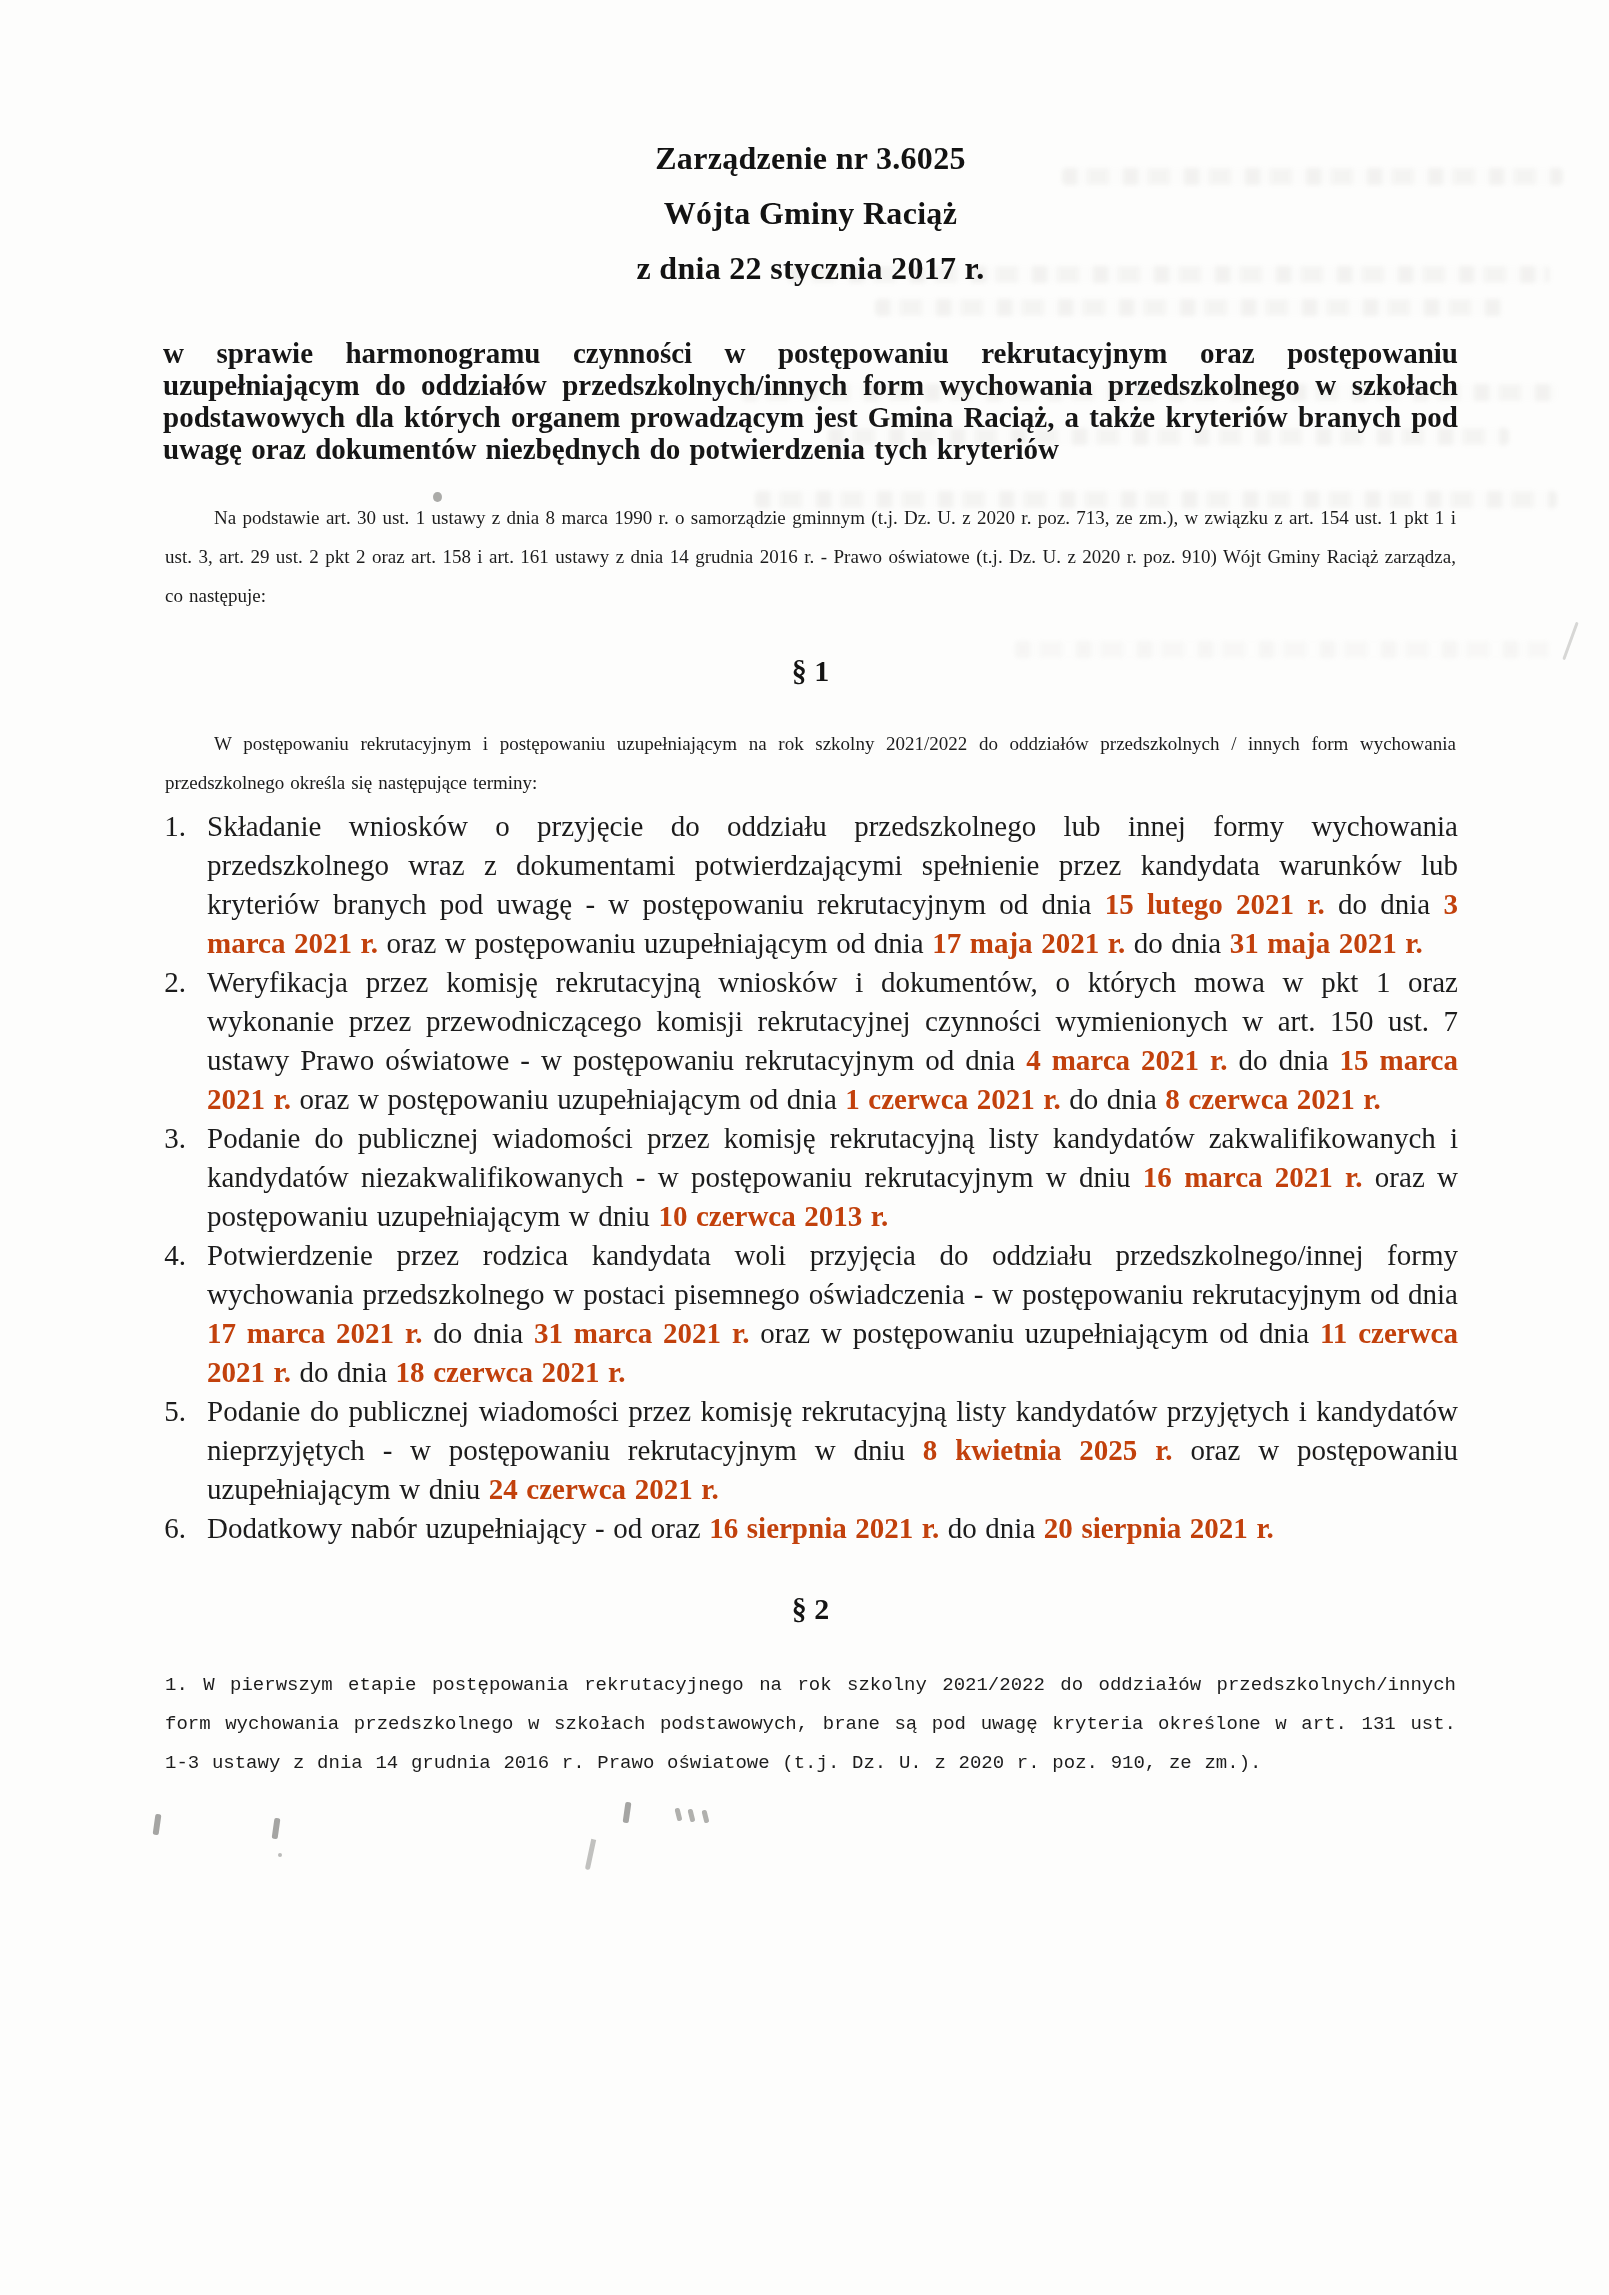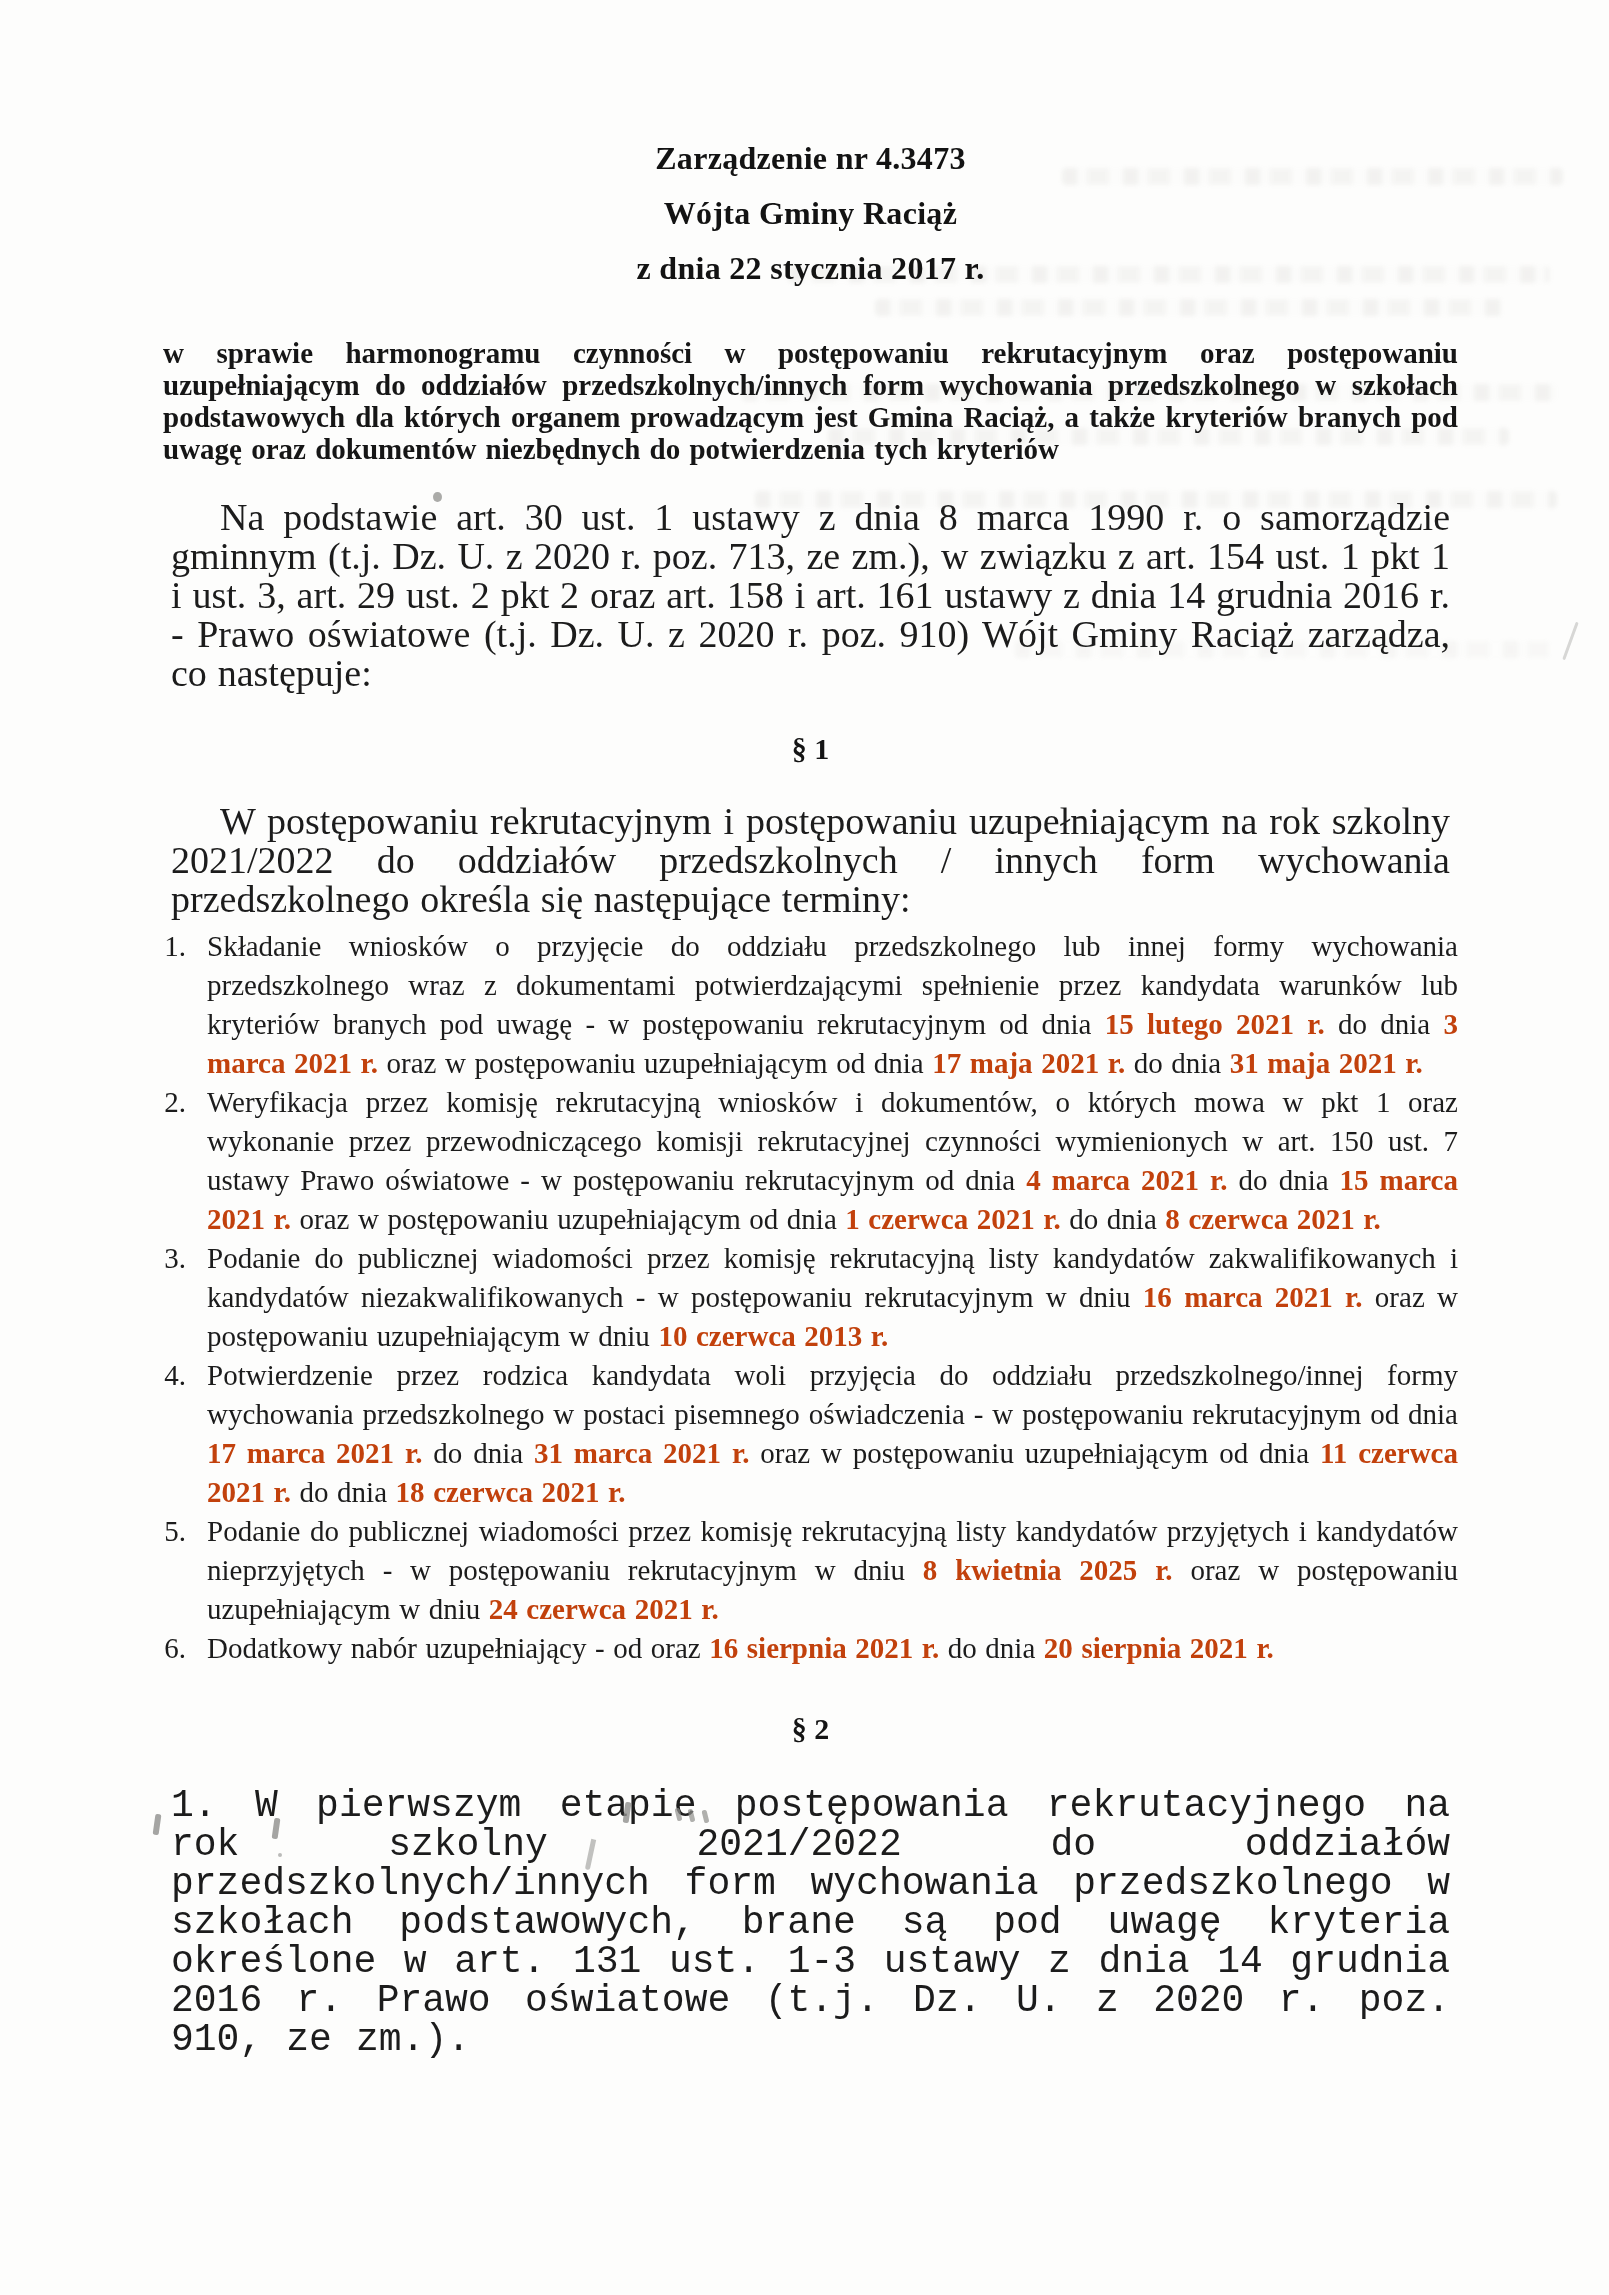--- a/index.html
+++ b/index.html
@@ -36,22 +36,22 @@
   .subject {
     margin: 41px 0 0 0;
     font-weight: bold;
     font-size: 29px;
     line-height: 32px;
     text-align: justify;
     color: #161616;
     word-spacing: 2px;
   }
   .para {
-    margin: 8px;
-    font-size: 38px;
+    margin: 2px;
+    font-size: 19px;
     line-height: 39px;
     text-align: justify;
     word-spacing: 1.3px;
   }
   .legal {
     margin-top: 33px;
     text-indent: 49px;
   }
   .section-heading {
     margin-top: 36px;
@@ -122,21 +122,21 @@
   <div class="bleed-row" style="top:266px; left:788px; width:762px;"></div>
   <div class="bleed-row" style="top:299px; left:875px; width:628px;"></div>
   <div class="bleed-row" style="top:384px; left:742px; width:815px;"></div>
   <div class="bleed-row" style="top:428px; left:828px; width:681px;"></div>
   <div class="bleed-row" style="top:491px; left:755px; width:802px;"></div>
   <div class="bleed-row" style="top:641px; left:1015px; width:534px; opacity:0.35;"></div>
 
   <div class="content">
 
     <div class="title-block">
-      <div>Zarządzenie nr 4.3473</div>
+      <div>Zarządzenie nr 3.6025</div>
       <div>Wójta Gminy Raciąż</div>
       <div>z dnia 22 stycznia 2017 r.</div>
     </div>
 
     <p class="subject">w sprawie harmonogramu czynności w postępowaniu rekrutacyjnym oraz postępowaniu uzupełniającym do oddziałów przedszkolnych/innych form wychowania przedszkolnego w szkołach podstawowych dla których organem prowadzącym jest Gmina Raciąż, a także kryteriów branych pod uwagę oraz dokumentów niezbędnych do potwierdzenia tych kryteriów</p>
 
     <p class="para legal">Na podstawie art. 30 ust. 1 ustawy z dnia 8 marca 1990 r. o samorządzie gminnym (t.j. Dz. U. z 2020 r. poz. 713, ze zm.), w związku z art. 154 ust. 1 pkt 1 i ust. 3, art. 29 ust. 2 pkt 2 oraz art. 158 i art. 161 ustawy z dnia 14 grudnia 2016 r. - Prawo oświatowe (t.j. Dz. U. z 2020 r. poz. 910) Wójt Gminy Raciąż zarządza, co następuje:</p>
 
     <div class="section-heading">§ 1</div>
 

